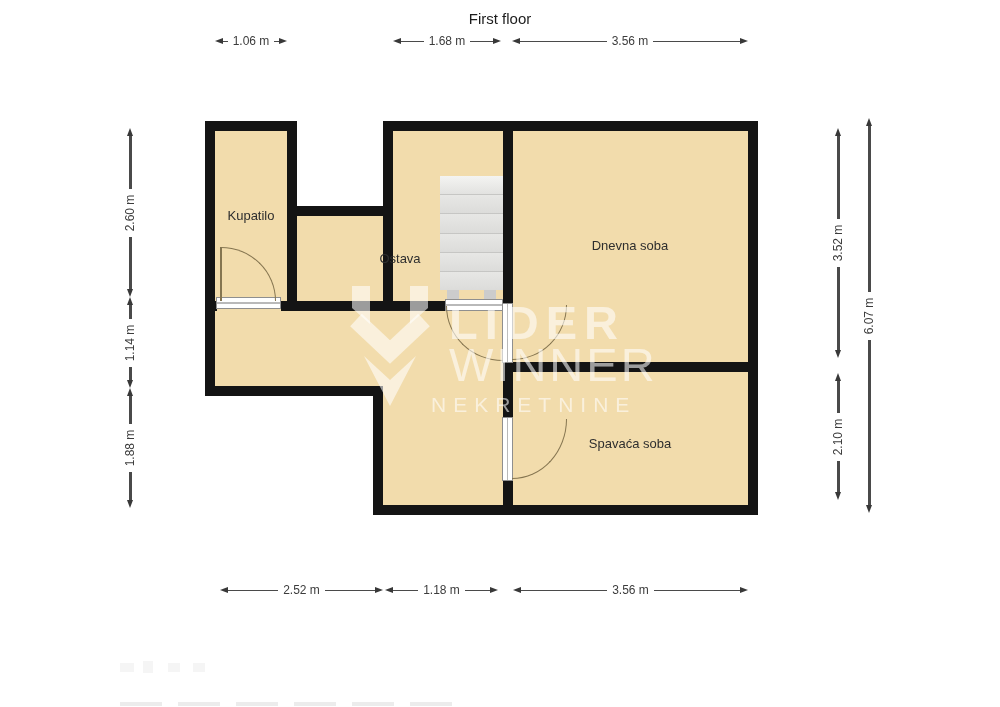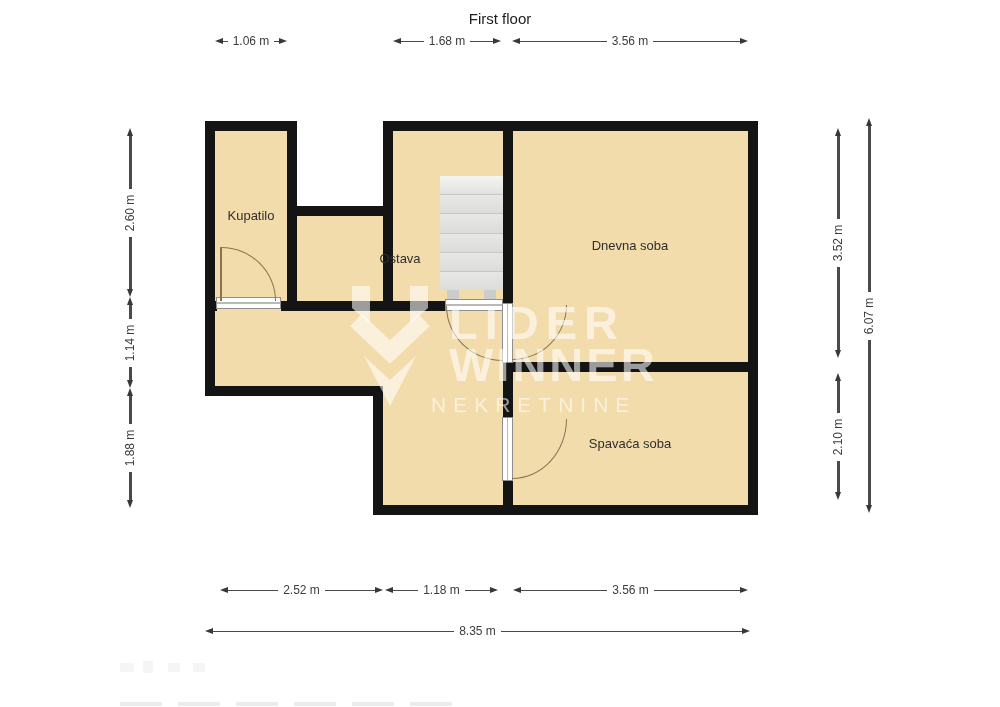--- a/index.html
+++ b/index.html
@@ -45,21 +45,21 @@
   .dim .ae { border-top:3.5px solid transparent; border-bottom:3.5px solid transparent; border-left:8px solid #383838; }
   .dim.v { flex-direction:column; width:14px; align-items:center; }
   .dim.v .ln { width:1px; height:auto; flex:1; }
   .dim.v .an { border-left:3.5px solid transparent; border-right:3.5px solid transparent; border-bottom:8px solid #383838; }
   .dim.v .as { border-left:3.5px solid transparent; border-right:3.5px solid transparent; border-top:8px solid #383838; }
   .dim.v .lblv { height:48px; width:14px; position:relative; flex:none; }
   .dim.v .lblv .lbl { position:absolute; top:50%; left:50%; transform:translate(-50%,-50%) rotate(-90deg); padding:0; }
   
   .wm { position:absolute; z-index:8; color:var(--wm); pointer-events:none; }
   .wm-line1 { position:absolute; left:449px; top:295px; font-size:47px; font-weight:bold; letter-spacing:7px; }
-  .wm-line2 { position:absolute; left:449px; top:337px; font-size:47px; font-weight:bold; letter-spacing:3px; }
+  .wm-line2 { position:absolute; left:449px; top:337px; font-size:47px; font-weight:normal; letter-spacing:3px; }
   .wm-line3 { position:absolute; left:431px; top:393px; font-size:21px; letter-spacing:7px; }
   .wm-logo  { position:absolute; left:340px; top:278px; }
   .wm-shape { fill:var(--wm); }
   .wm-stroke { fill:none; stroke:var(--wm); stroke-width:17; }
   .bottom-strip { position:absolute; left:120px; top:702px; width:346px; height:4px; z-index:2;
     background:repeating-linear-gradient(90deg,#ececec 0 42px, transparent 42px 58px); }
   .faint-mark { position:absolute; background:#f5f5f5; z-index:2; }
 </style>
 </head>
 <body>
@@ -164,27 +164,20 @@
     <span class="ln"></span>
       <span class="ah ae"></span>
   </div>
   <div class="dim" style="left:513px;top:583px;width:235px;">
     <span class="ah aw"></span>
       <span class="ln"></span>
     <span class="lbl">3.56 m</span>
     <span class="ln"></span>
       <span class="ah ae"></span>
   </div>
-  <div class="dim" style="left:205px;top:624px;width:545px;">
-    <span class="ah aw"></span>
-      <span class="ln"></span>
-    <span class="lbl">8.35 m</span>
-    <span class="ln"></span>
-      <span class="ah ae"></span>
-  </div>
 
   <div class="dim v" style="left:123px;top:128px;height:169px;">
     <span class="ah an"></span>
       <span class="ln"></span>
     <span class="lblv">
         <span class="lbl">2.60 m</span>
       </span>
     <span class="ln"></span>
       <span class="ah as"></span>
   </div>

